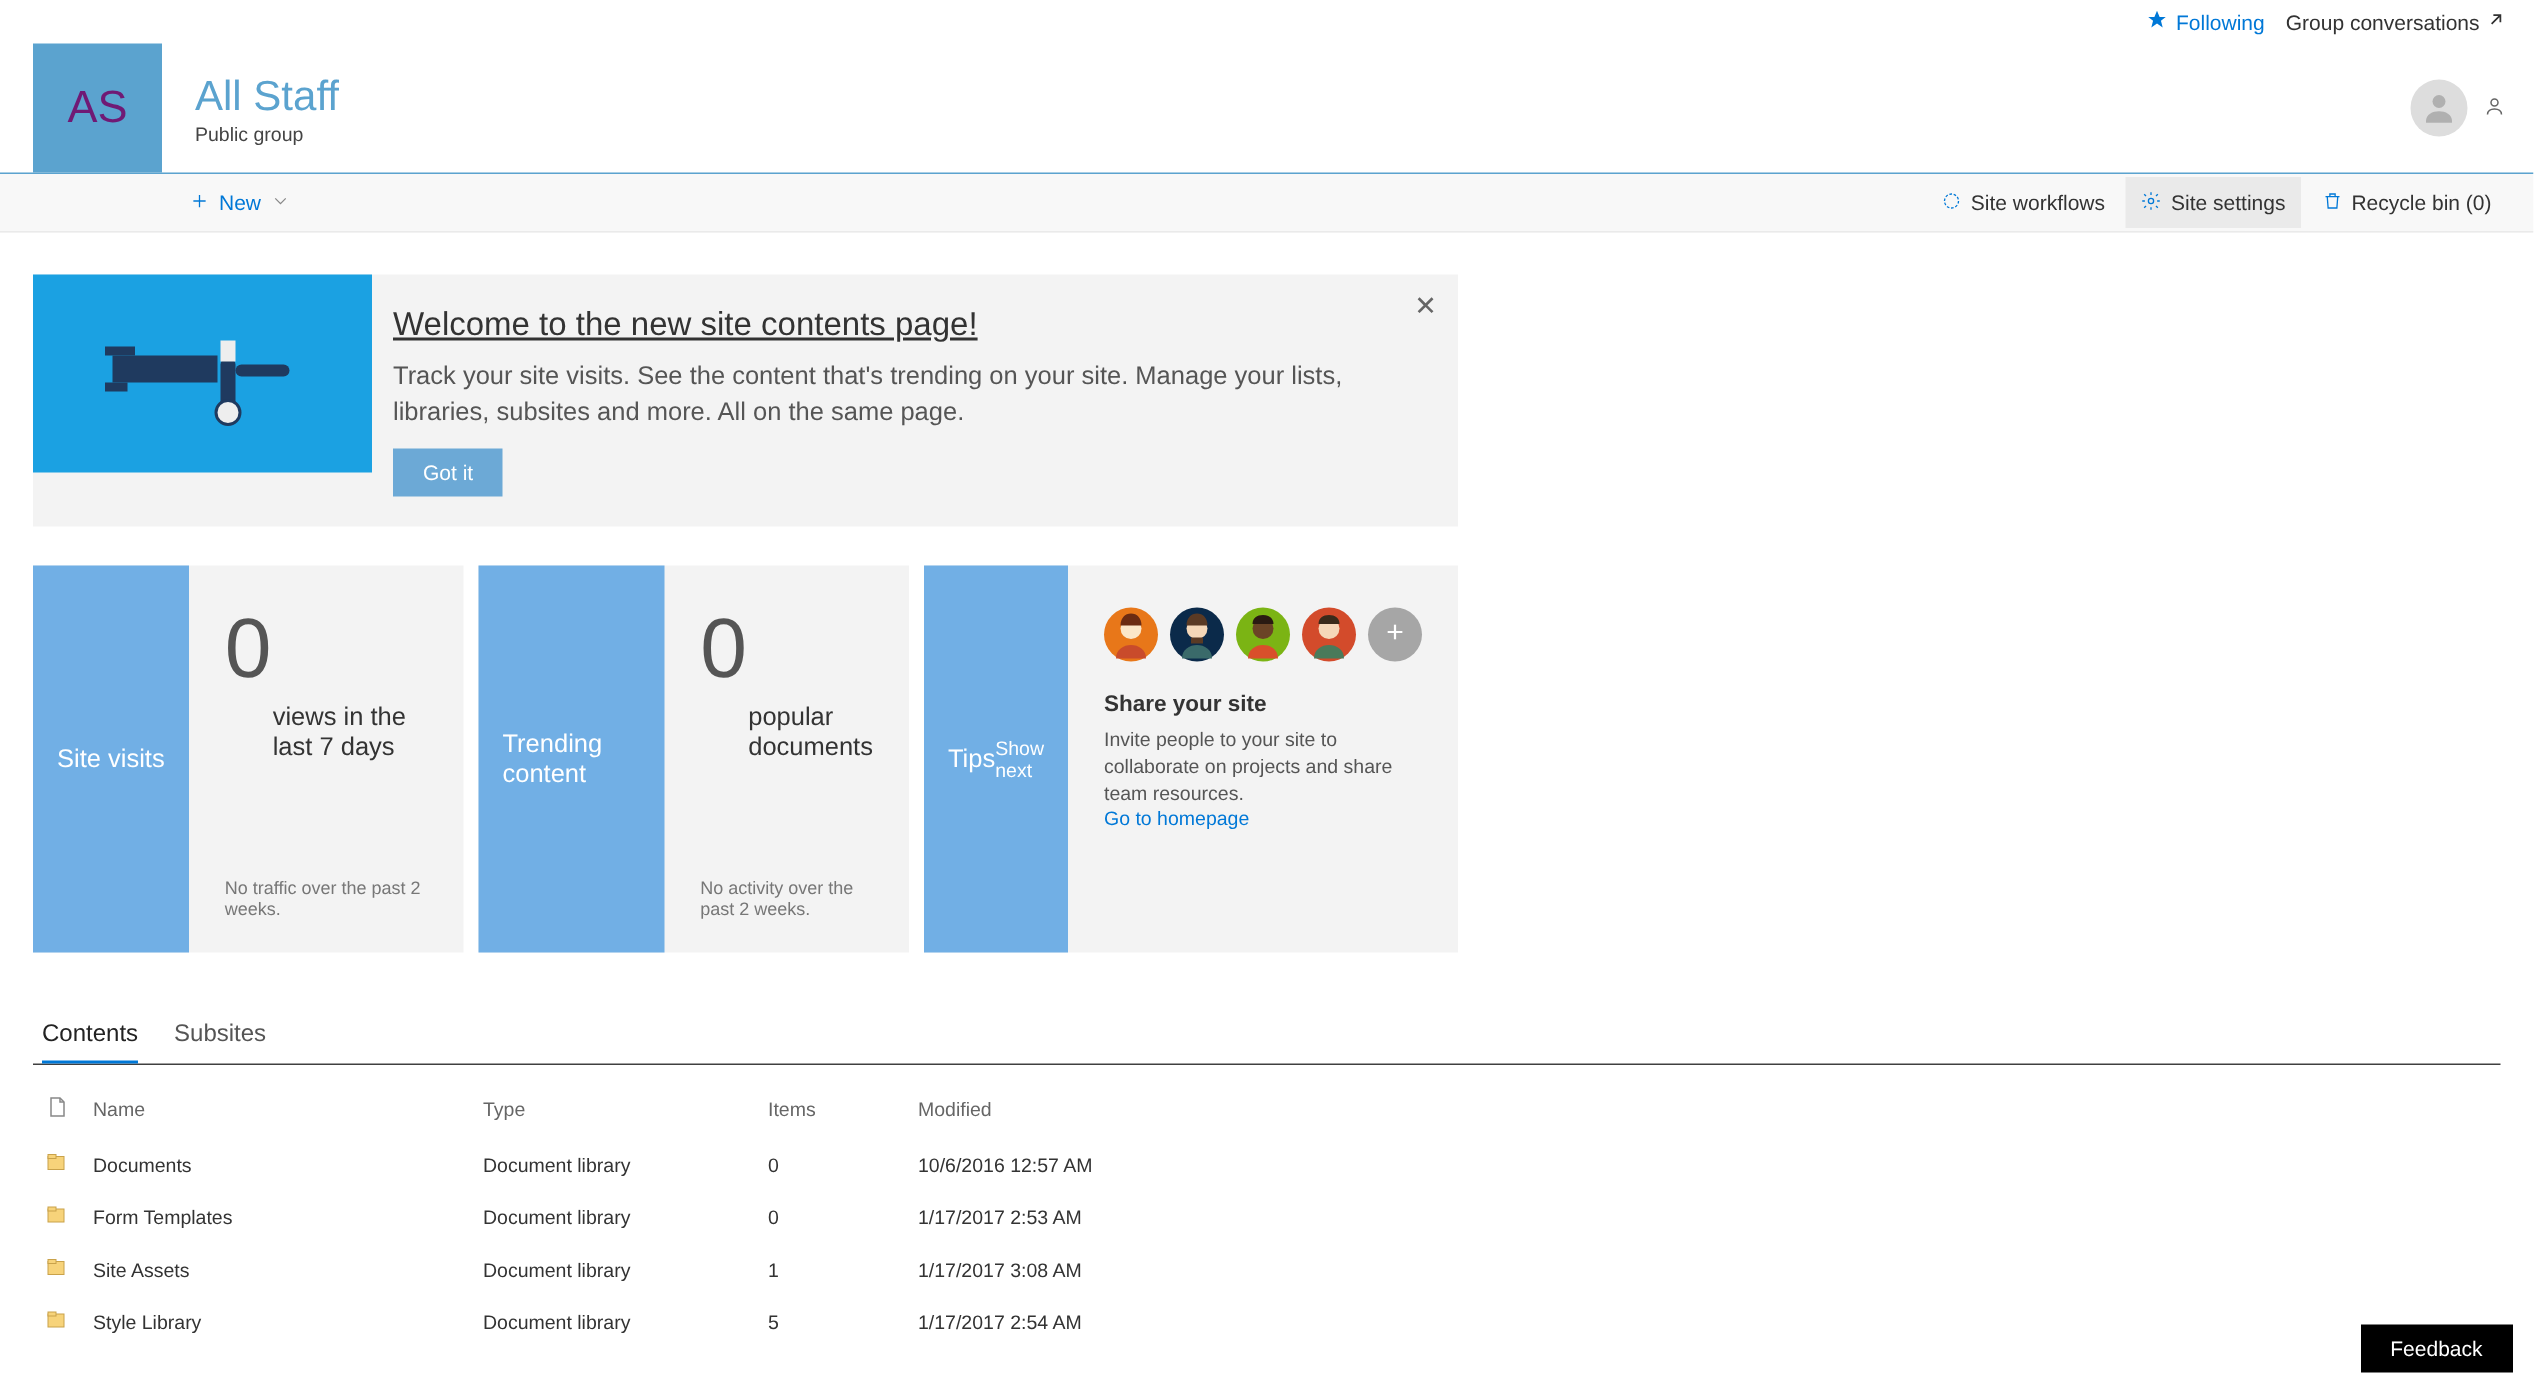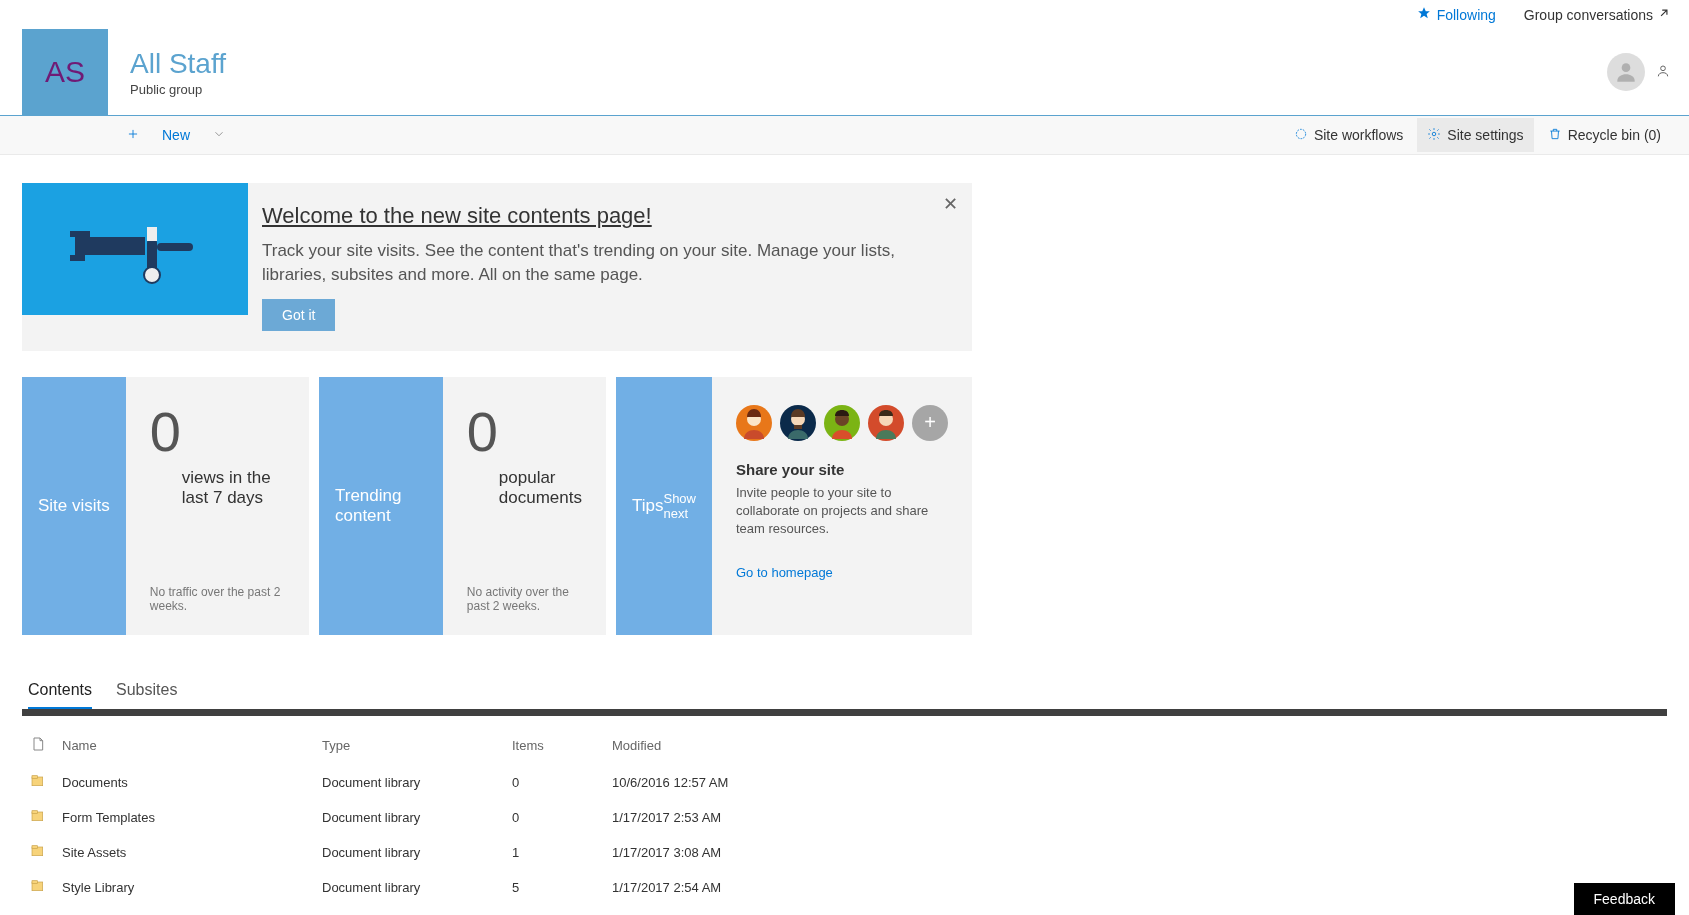--- a/index.html
+++ b/index.html
@@ -8,21 +8,21 @@
     font-size: 14px;
     color: #333;
     background: #fff;
     width: 1689px;
   }
   .topbar {
     display: flex;
     justify-content: flex-end;
     align-items: center;
     padding: 6px 18px 0 18px;
-    gap: 28px;
+    gap: 14px;
   }
   .topbar .follow {
     display: flex; align-items: center; gap: 6px;
     color: #0078d7; cursor: pointer;
   }
   .topbar .link { color: #333; cursor: pointer; display: flex; align-items: center; gap: 4px; }
   .header {
     display: flex;
     align-items: center;
     padding: 6px 18px 0 22px;
@@ -51,21 +51,21 @@
     border-top: 1px solid #5ba3cf;
     border-bottom: 1px solid #eaeaea;
     background: #f8f8f8;
     display: flex;
     align-items: center;
     padding: 0 18px 0 126px;
     height: 40px;
     margin-top: 0;
   }
   .cmdbar .new-btn {
-    display: flex; align-items: center; gap: 22px;
+    display: flex; align-items: center; gap: 6px;
     color: #0078d7; cursor: pointer;
   }
   .cmdbar .right {
     margin-left: auto; display: flex; align-items: center; gap: 4px;
   }
   .cmdbar .cmd-item {
     display: flex; align-items: center; gap: 6px;
     padding: 0 10px; height: 34px;
     cursor: pointer; color: #333;
   }
@@ -116,23 +116,23 @@
   .big-num { font-size: 56px; font-weight: 300; color: #555; }
   .card-body .metric-label { font-size: 17px; color: #333; margin-top: 4px; font-weight: 400; margin-left: 32px;}
   .card-body .footnote { font-size: 12px; color: #777; margin-top: auto; }
   .tip-avatars { display: flex; gap: 8px; margin-bottom: 20px; padding-top: 6px;}
   .tip-avatar { width: 36px; height: 36px; border-radius: 50%; }
   .tip-avatar.plus {
     background: #a6a6a6; color: #fff; display: flex; align-items: center; justify-content: center;
     font-size: 20px; cursor: pointer;
   }
   .tip-title { font-weight: 600; font-size: 15px; margin-bottom: 6px; }
-  .tip-desc { font-size: 13px; color: #555; line-height: 1.4; margin-bottom: 27px; }
+  .tip-desc { font-size: 13px; color: #555; line-height: 1.4; margin-bottom: 0; }
   .tip-link { color: #0078d7; font-size: 13px; cursor: pointer; }
-  .tabs { display: flex; gap: 24px; border-bottom: 7px solid #404040; margin-bottom: 10px; padding-left: 6px;}
+  .tabs { display: flex; gap: 24px; border-bottom: 1px solid #404040; margin-bottom: 10px; padding-left: 6px;}
   .tab { padding: 6px 0 8px 0; cursor: pointer; color: #555; font-size: 16px; }
   .tab.active { color: #222; border-bottom: 2px solid #0078d7; font-weight: 400; }
   .list-table { width: 1450px; border-collapse: collapse; }
   .list-table th {
     text-align: left; font-weight: 400; color: #666; font-size: 13px;
     padding: 10px 8px;
   }
   .list-table td {
     padding: 8px 8px; font-size: 13px; color: #333;
   }

